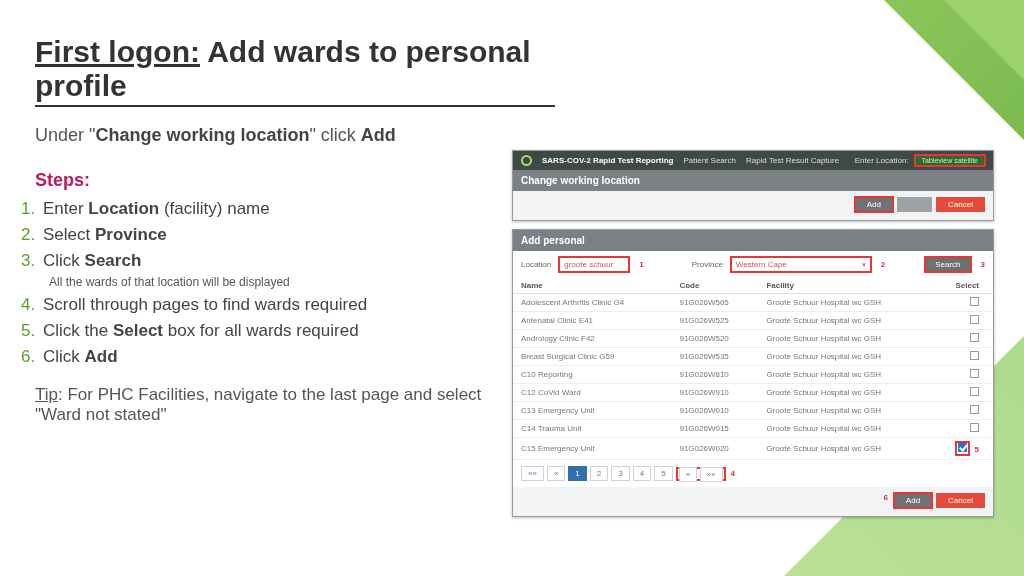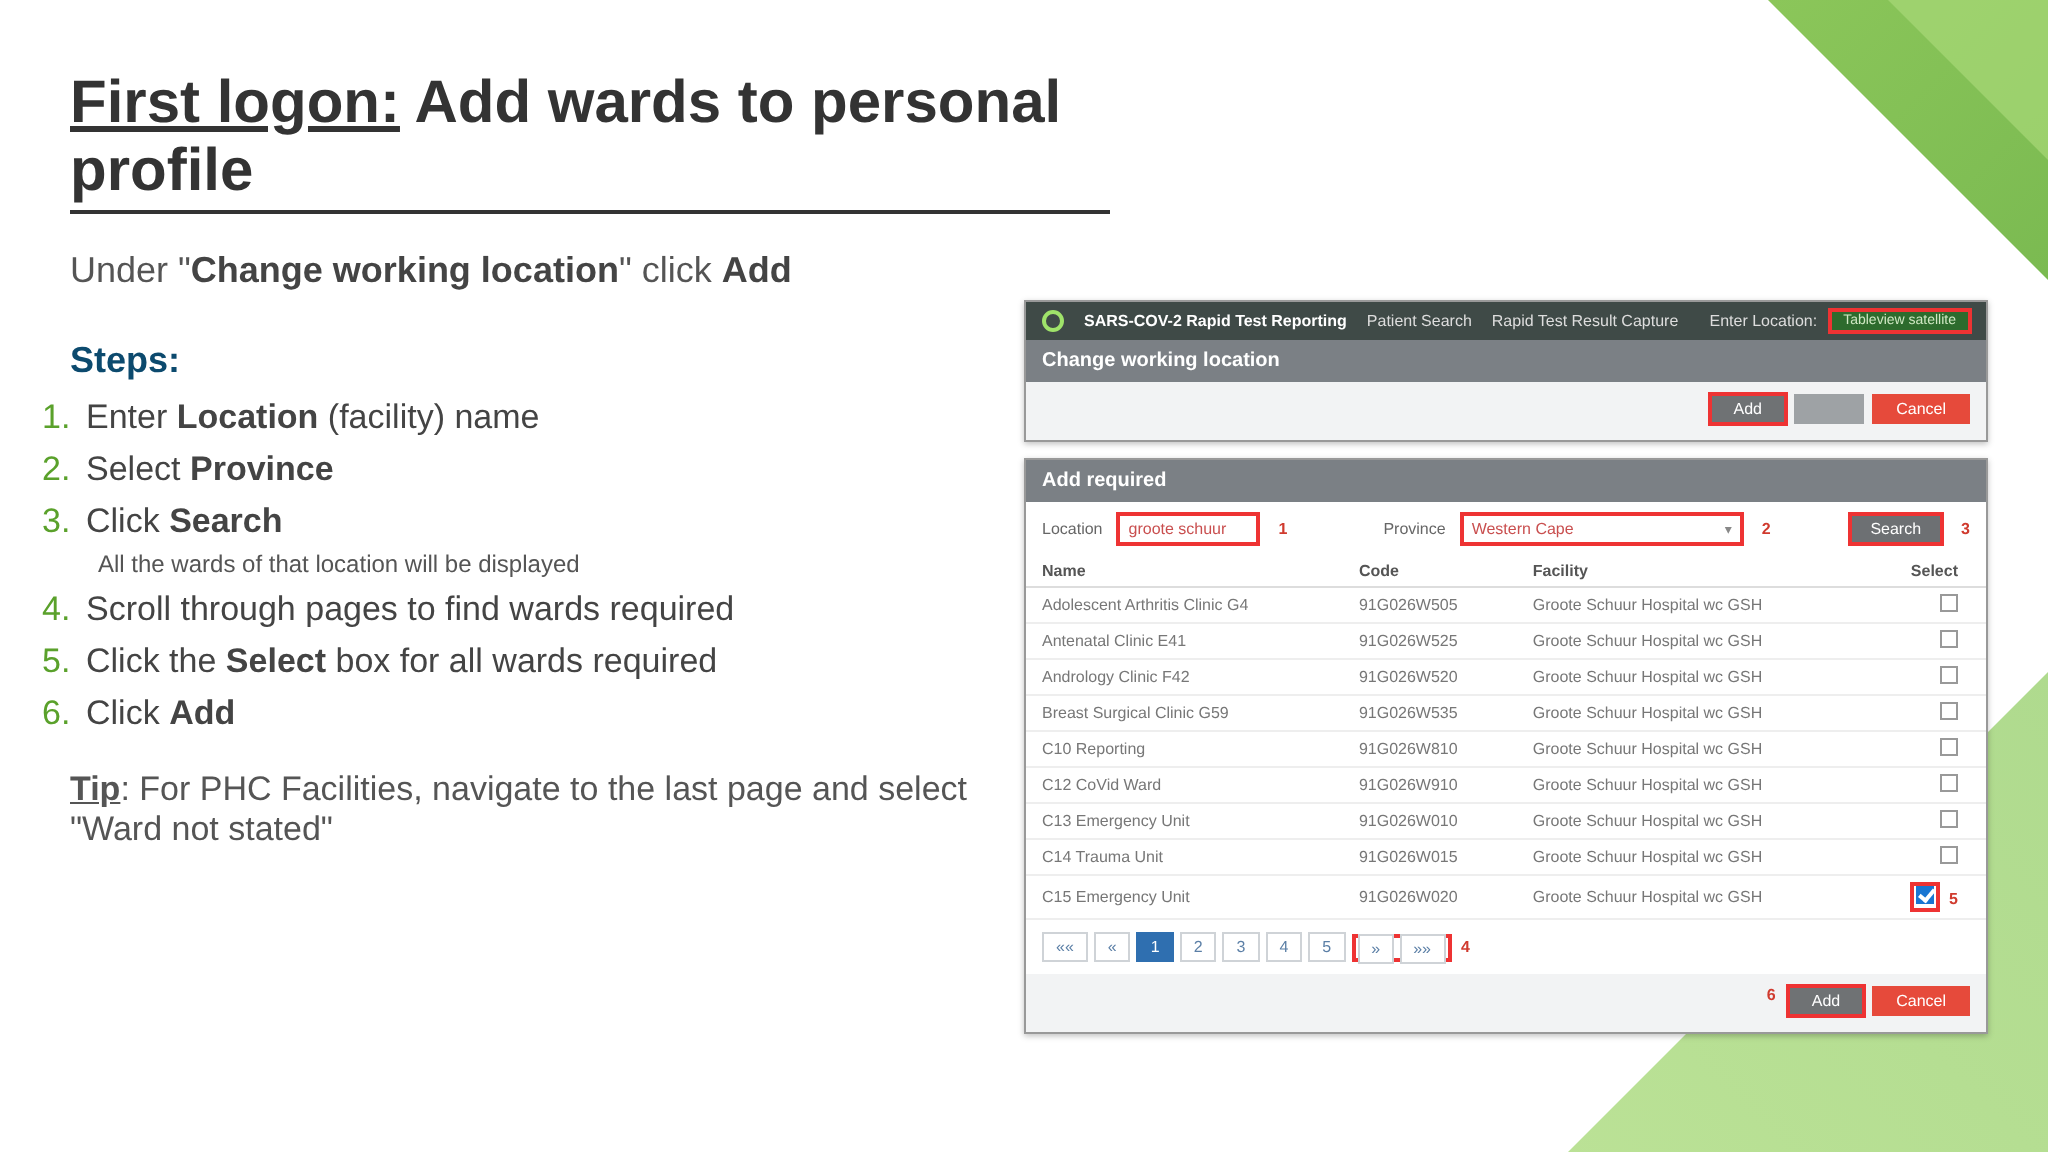--- a/index.html
+++ b/index.html
@@ -10,27 +10,27 @@
   .tri { position:absolute; }
   .tri-top { right:-60px; top:-60px; width:260px; height:260px; background:linear-gradient(135deg,#7fc241 0%,#5ba82e 100%); clip-path:polygon(100% 0,0 0,100% 100%); opacity:.85;}
   .tri-top2{ right:-20px; top:-20px; width:200px; height:200px; background:#a8d977; clip-path:polygon(100% 0,40% 0,100% 60%); opacity:.7;}
   .tri-bot { right:-40px; bottom:-140px; width:420px; height:420px; background:linear-gradient(45deg,#8fd148,#6aba2f); clip-path:polygon(100% 100%,0 100%,100% 0); opacity:.55;}
 
   .content { position:absolute; left:35px; top:35px; width:520px; }
   h1.title { font-size:30px; font-weight:700; color:#333; margin-bottom:18px; border-bottom:2px solid #333; display:inline-block; padding-bottom:2px;}
   h1.title .lead { text-decoration:underline; }
   .sub { font-size:18px; color:#555; margin-bottom:24px;}
   .sub b { color:#444; }
-  .steps-h { font-weight:700; font-size:18px; color:#0c4a6e; margin-bottom:8px;}
+  .steps-h { font-weight:700; font-size:18px; color:#be185d; margin-bottom:8px;}
   ol.steps { list-style:none; counter-reset:step; padding-left:4px; }
   ol.steps > li { counter-increment:step; font-size:17px; color:#444; margin:6px 0 6px 4px; position:relative; }
   ol.steps > li::before { content:counter(step) "."; position:absolute; left:-22px; color:#5aa12b; font-weight:400;}
   ol.steps li .note { display:block; margin:4px 0 4px 6px; color:#555; font-size:12px;}
   .tip { margin-top:18px; font-size:17px; color:#555; max-width:460px;}
-  .tip .tlabel{ text-decoration:underline;font-weight:bold;}
+  .tip .tlabel{ text-decoration:underline;}
 
   
   .shots { position:absolute; right:30px; top:130px; width:482px; display:flex; flex-direction:column; gap:8px; font-size:9px; color:#555;margin-top:20px;}
   .panel { border:1px solid #999; background:#fff; box-shadow:0 1px 3px rgba(0,0,0,.25);}
   .topbar { background:#3f4a47; color:#ddd; display:flex; align-items:center; gap:10px; padding:4px 8px; font-size:8px;}
   .topbar .logo { width:11px; height:11px; border:2px solid #9fe36a; border-radius:50%; display:inline-block;}
   .topbar .brand { color:#fff; font-weight:600;}
   .topbar .right { margin-left:auto; display:flex; align-items:center; gap:6px;}
   .loc-chip{ background:#2d6b2d; color:#cfe8c3; padding:1px 6px; border:1px solid #e33; font-size:7px;}
   .grayband{ background:#7b8085; color:#fff; font-weight:600; padding:5px 8px; font-size:10px;}
@@ -104,21 +104,21 @@
       </div>
       <div class="grayband">Change working location</div>
       <div class="btnrow">
         <button class="btn b-add redbox">Add</button>
         <button class="btn b-gray">&nbsp;&nbsp;&nbsp;&nbsp;&nbsp;</button>
         <button class="btn b-cancel">Cancel</button>
       </div>
     </div>
 
     <div class="panel">
-      <div class="grayband">Add required</div>
+      <div class="grayband">Add personal</div>
       <div class="formrow">
         <label>Location</label>
         <span class="txt loc redbox">groote schuur</span>
         <span class="num-badge">1</span>
         <label style="margin-left:40px">Province</label>
         <span class="txt prov redbox">
           <span>Western Cape</span>
             <span class="chev">▾</span>
         </span>
         <span class="num-badge">2</span>

